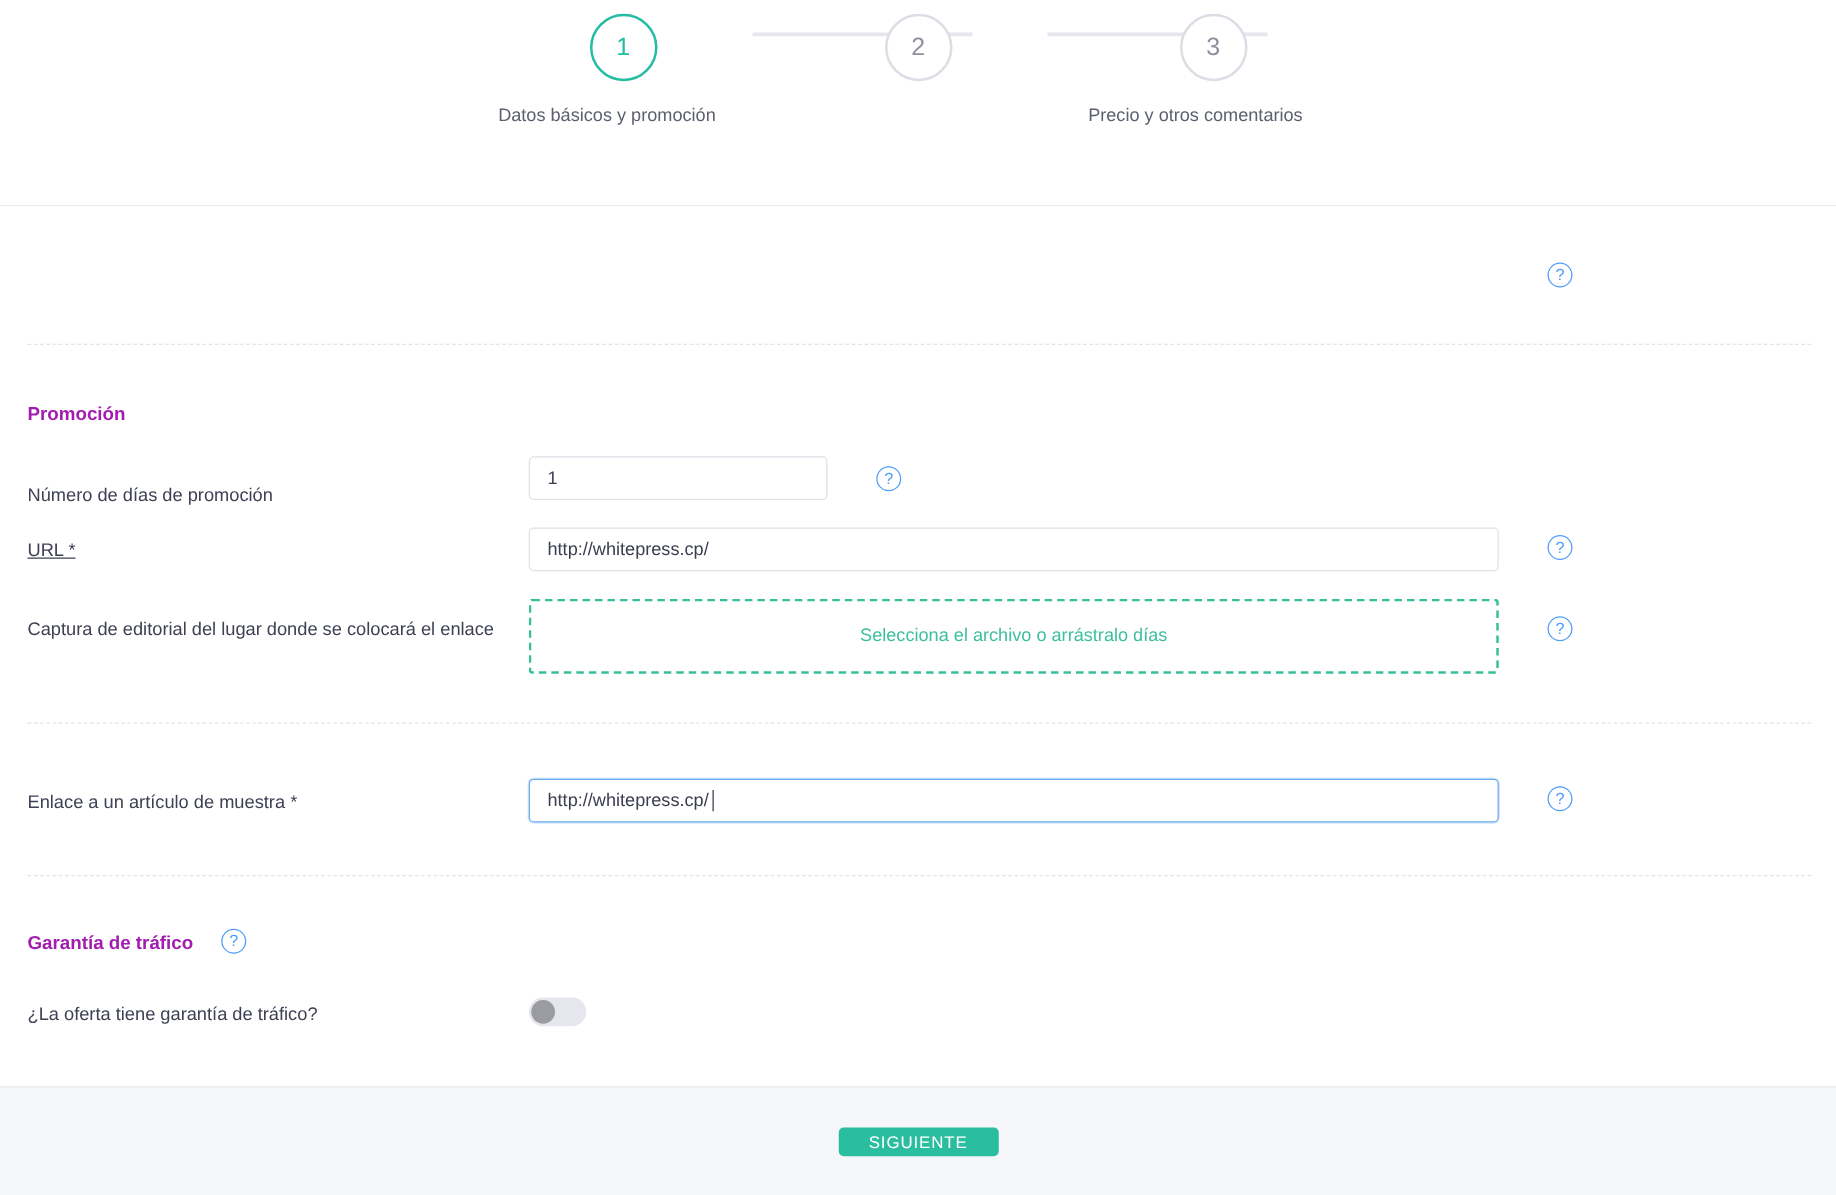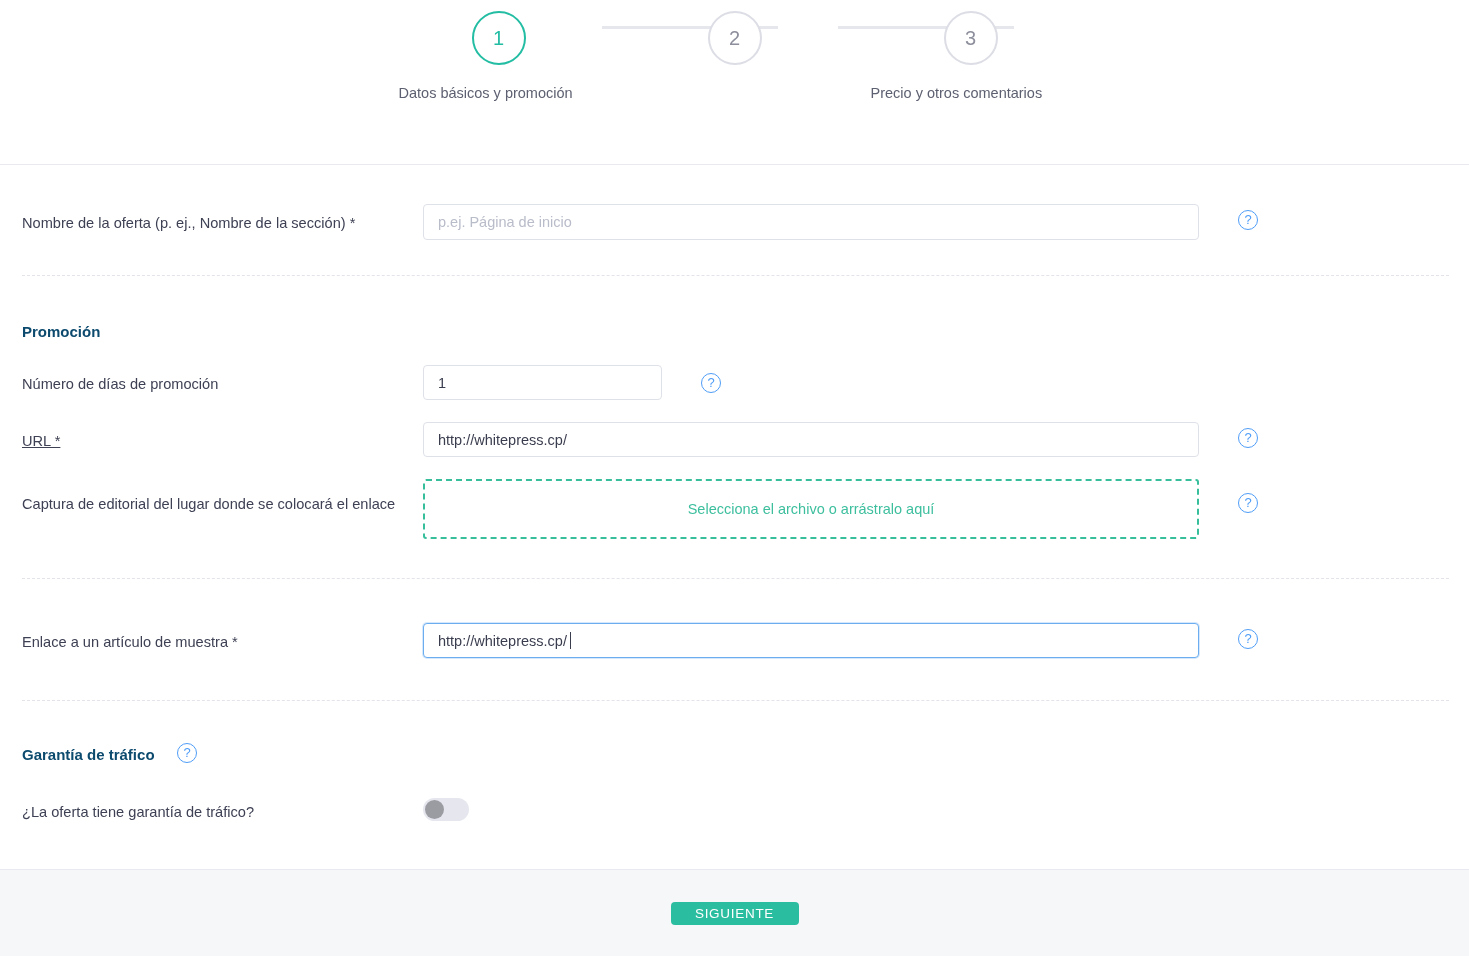--- a/index.html
+++ b/index.html
@@ -101,21 +101,21 @@
     font-size: 14.6px;
     color: #3e4154;
     line-height: 20px;
     white-space: nowrap;
   }
   .section-title {
     position: absolute;
     left: 22px;
     font-size: 15px;
     font-weight: bold;
-    color: #0c4a6e;
+    color: #a21caf;
     line-height: 20px;
     white-space: nowrap;
   }
 
   .field {
     position: absolute;
     border: 1px solid #dfe1e8;
     border-radius: 4px;
     background: #ffffff;
     font-size: 14.5px;
@@ -244,39 +244,37 @@
           <span>3</span>
         </div>
         <div class="step-label">Precio y otros comentarios</div>
       </div>
 
     </div>
   </div>
 
   <div class="form-body">
 
-    <div class="lbl" style="top:48px;">Nombre de la oferta (p. ej., Nombre de la sección) *</div>
-    <input class="field" type="text" style="top: 39px; left: 423px; width: 776px; height: 36px;" placeholder="p.ej. Página de inicio">
     <div class="help-icon" style="top:45px; left:1238px;">?</div>
 
     <div class="divider" style="top:110px;"></div>
 
     <div class="section-title" style="top:157px;">Promoción</div>
 
-    <div class="lbl" style="top:209px;">Número de días de promoción</div>
+    <div class="lbl" style="top:222px;">Número de días de promoción</div>
     <input class="field" type="text" style="top: 200px; left: 423px; width: 239px; height: 35px;" value="1">
     <div class="help-icon" style="top:208px; left:701px;">?</div>
 
     <div class="lbl" style="top:266px;text-decoration:underline;">URL *</div>
     <input class="field" type="text" style="top: 257px; left: 423px; width: 776px; height: 35px;" value="http://whitepress.cp/">
     <div class="help-icon" style="top:263px; left:1238px;">?</div>
 
     <div class="lbl" style="top:329px;">Captura de editorial del lugar donde se colocará el enlace</div>
     <div class="dropzone" style="top:314px; left:423px; width:776px; height:60px;">
-      <span class="dropzone-text">Selecciona el archivo o arrástralo aquí</span>
+      <span class="dropzone-text">Selecciona el archivo o arrástralo días</span>
     </div>
     <div class="help-icon" style="top:328px; left:1238px;">?</div>
 
     <div class="divider" style="top:413px;"></div>
 
     <div class="lbl" style="top:467px;">Enlace a un artículo de muestra *</div>
     <input class="field focused" type="text" style="top: 458px; left: 423px; width: 776px; height: 35px;" value="http://whitepress.cp/">
     <div class="caret" style="top:467px; left:570px;"></div>
     <div class="help-icon" style="top:464px; left:1238px;">?</div>
 

